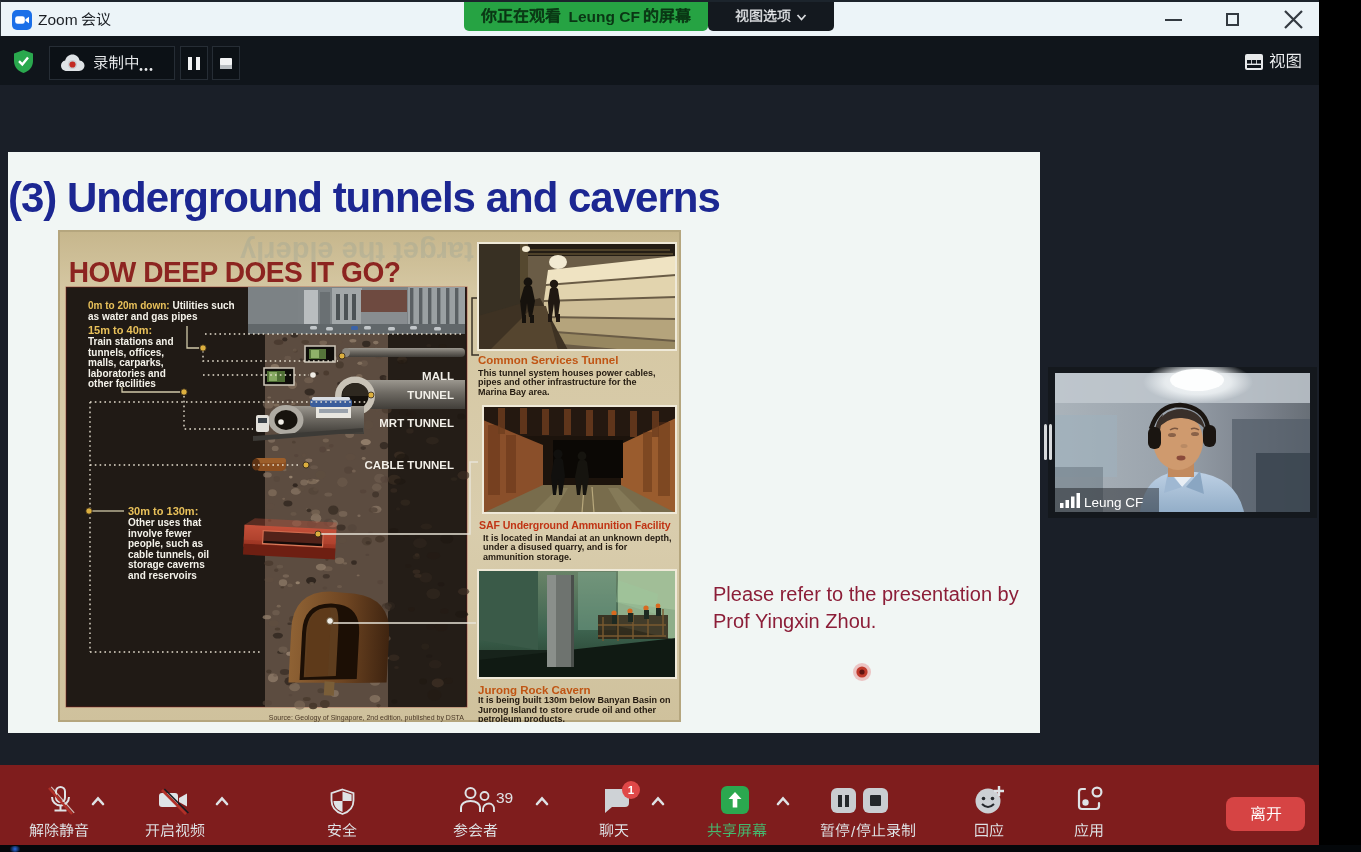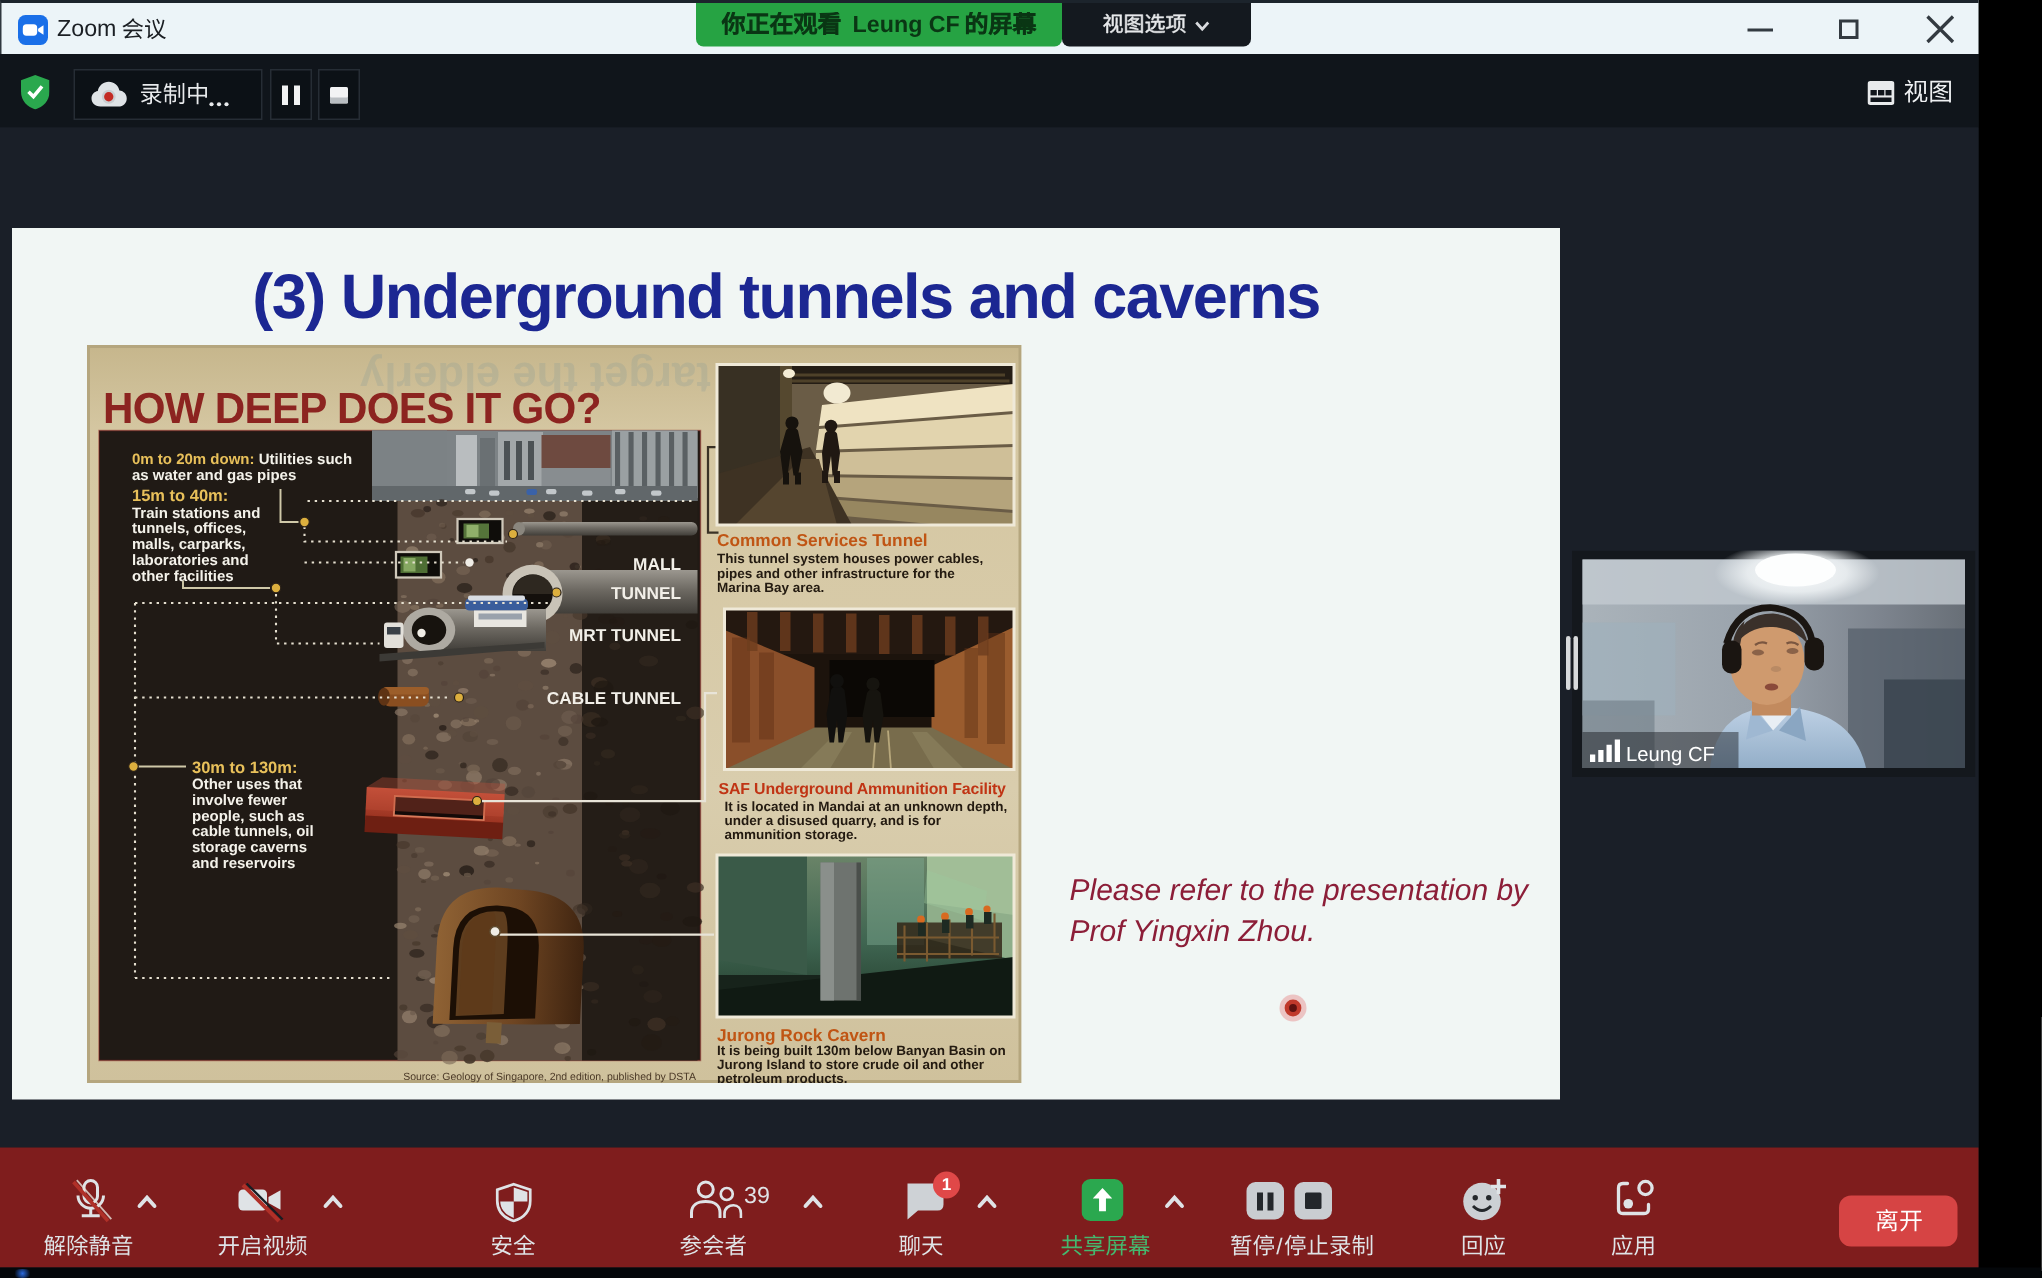--- a/index.html
+++ b/index.html
@@ -144,21 +144,21 @@
         <svg width="33" height="18" viewBox="0 0 33 18" fill="#eef0f2">
           <g transform="translate(0,14.0) scale(0.0165)">
             <use href="#u89c6" x="0"></use>
             <use href="#u56fe" x="1000"></use>
           </g>
         </svg>
       </div>
     </div>
     <div class="abs" style="left:0;top:85px;width:1319px;height:680px;background:#1a1f28">
       <div class="abs" style="left:8px;top:67px;width:1032px;height:581px;background:#f1f6f4">
-        <div class="abs" style="left:0;top:22px;width:1032px;text-align:center;color:#1c2792;font-size:42px;font-weight:bold;letter-spacing:-1px">(3) Underground tunnels and caverns</div>
+        <div class="abs" style="left:0;top:22px;width:1032px;color:#1c2792;font-size:42px;font-weight:bold;letter-spacing:-1px">(3) Underground tunnels and caverns</div>
         <svg class="abs" style="left:50px;top:78px" width="623" height="492" viewBox="0 0 623 492">
 <defs>
 <linearGradient id="beige" x1="0" y1="0" x2="0" y2="1">
  <stop offset="0" stop-color="#c6b68c"></stop>
               <stop offset=".12" stop-color="#d5c7a2"></stop>
               <stop offset=".6" stop-color="#d9cdad"></stop>
               <stop offset="1" stop-color="#cfc19c"></stop>
             </linearGradient>
 <linearGradient id="cyl" x1="0" y1="0" x2="0" y2="1">
  <stop offset="0" stop-color="#9b978f"></stop>
@@ -771,21 +771,21 @@
             </g>
 <text x="420" y="464" font-size="11.5" fill="#c05514">Jurong Rock Cavern</text>
 <g font-size="9" fill="#231a10">
               <text x="420" y="473">It is being built 130m below Banyan Basin on</text>
 <text x="420" y="482.5">Jurong Island to store crude oil and other</text>
               <text x="420" y="492">petroleum products.</text>
             </g>
 <text x="406" y="490" font-size="7" font-weight="normal" fill="#4a3826" text-anchor="end">Source: Geology of Singapore, 2nd edition, published by DSTA</text>
 </g>
 </svg>
-        <div class="abs" style="left:705px;top:429px;width:330px;font-size:20px;line-height:27px;color:#8c1e38;font-style:italic">Please refer to the presentation by<br>Prof Yingxin Zhou.</div>
+        <div class="abs" style="left:705px;top:429px;width:330px;font-size:20px;line-height:27px;color:#8c1e38;">Please refer to the presentation by<br>Prof Yingxin Zhou.</div>
         <svg class="abs" style="left:844px;top:510px" width="20" height="20" viewBox="0 0 20 20">
 <circle cx="10" cy="10" r="9" fill="#e89a9a" opacity=".55"></circle>
 <circle cx="10" cy="10" r="5.6" fill="#c0392b"></circle>
 <circle cx="10" cy="10" r="2.6" fill="#5e1210"></circle>
         </svg>
       </div>
       <div class="abs" style="left:1044px;top:339px;width:2.5px;height:36px;background:#d8dadc;border-radius:2px;z-index:6"></div>
       <div class="abs" style="left:1049px;top:339px;width:2.5px;height:36px;background:#d8dadc;border-radius:2px;z-index:6"></div>
       <svg class="abs" style="left:1048px;top:282px" width="269" height="151" viewBox="0 0 269 151">
 <defs>

